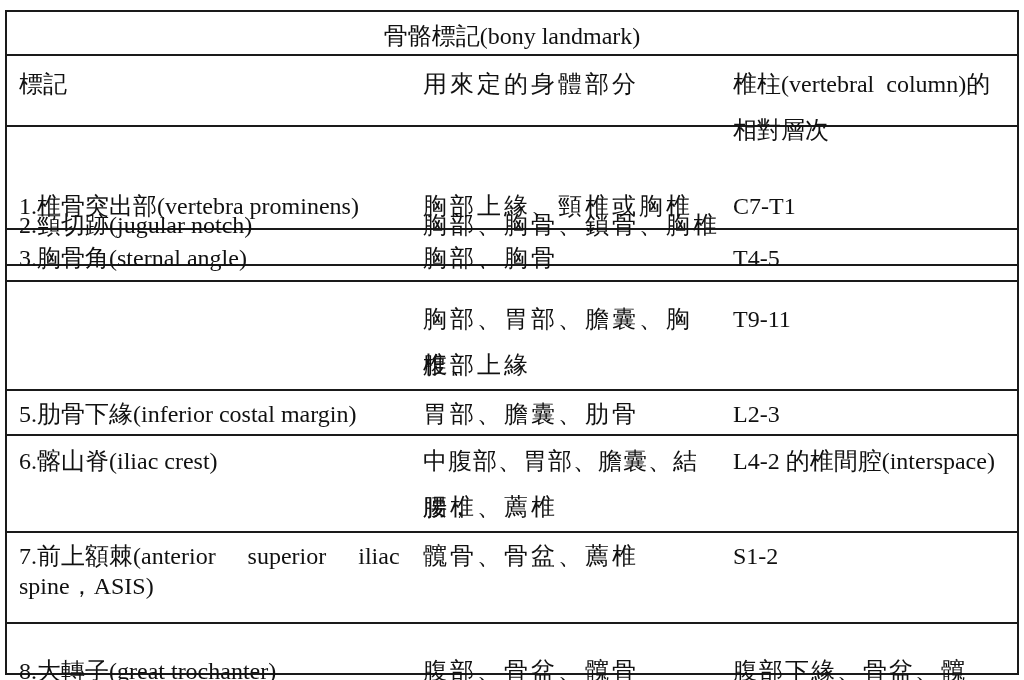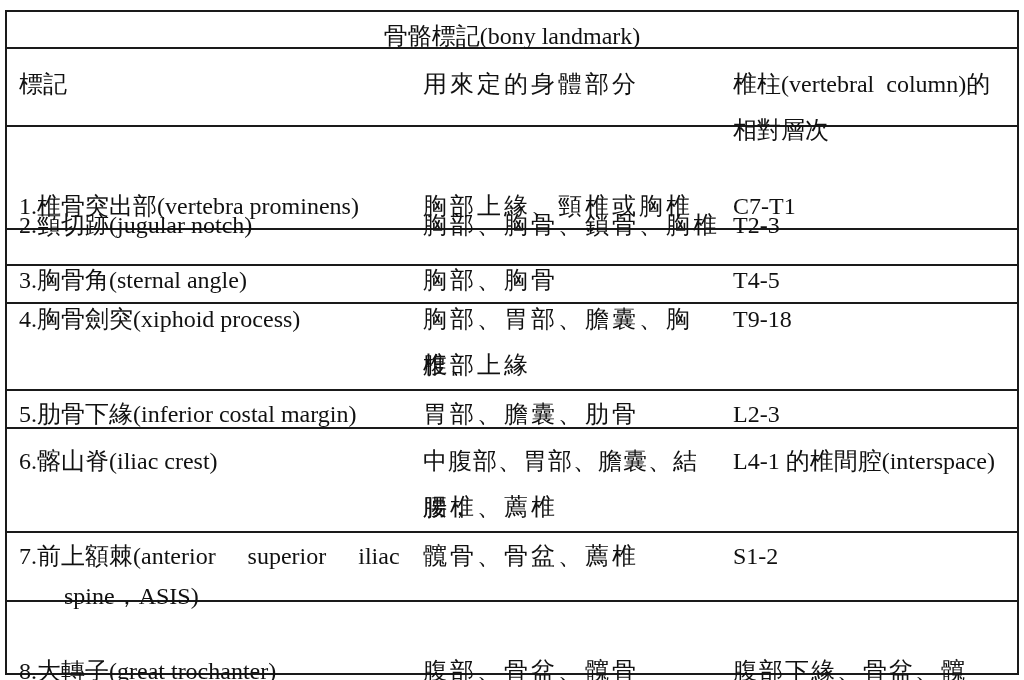--- a/index.html
+++ b/index.html
@@ -14,72 +14,70 @@
   .c1 { left: 12px; width: 392px; }
   .c2 { left: 416px; width: 300px; letter-spacing: 3px; }
   .c3 { left: 726px; width: 285px; }
   .title { position: absolute; left: 0; right: 0; top: 0; text-align: center; font-size: 24px; line-height: 48px; }
 </style>
 </head>
 <body>
 
 <div class="tbl">
 
-  <div class="row" style="top:0; height:37px;">
+  <div class="row" style="top:0; height:44px;">
     <div class="title">骨骼標記(bony landmark)</div>
   </div>
 
   <div class="row" style="top:49px; height:66px;">
     <div class="cell c1">標記</div>
     <div class="cell c2">用來定的身體部分</div>
     <div class="cell c3" style="top:0;">椎柱(vertebral  column)的</div>
     <div class="cell c3" style="top:46px;">相對層次</div>
   </div>
 
   <div class="row" style="top:143px; height:47px;margin-top:28px;">
     <div class="cell c1">1.椎骨突出部(vertebra prominens)</div>
     <div class="cell c2">胸部上緣、頸椎或胸椎</div>
     <div class="cell c3">C7-T1</div>
   </div>
 
   <div class="row" style="top:190px; height:64px;">
     <div class="cell c1">2.頸切跡(jugular notch)</div>
     <div class="cell c2">胸部、胸骨、鎖骨、胸椎</div>
-    <div class="cell c3">T2-3</div>
   </div>
 
-  <div class="row" style="top:245px; height:47px;">
+  <div class="row" style="top:223px; height:47px;">
     <div class="cell c1">3.胸骨角(sternal angle)</div>
     <div class="cell c2">胸部、胸骨</div>
     <div class="cell c3">T4-5</div>
   </div>
 
   <div class="row" style="top:284px; height:95px;">
-    <div class="cell c1">4.胸骨劍突(xiphoid process)</div>
     <div class="cell c2">胸部、胃部、膽囊、胸椎、</div>
     <div class="cell c2" style="top:46px;">腹部上緣</div>
-    <div class="cell c3">T9-18</div>
+    <div class="cell c3">T9-11</div>
   </div>
 
-  <div class="row" style="top:379px; height:38px;padding-left:13px;">
+  <div class="row" style="top:379px; height:45px;padding-left:13px;">
     <div class="cell c1">5.肋骨下緣(inferior costal margin)</div>
     <div class="cell c2">胃部、膽囊、肋骨</div>
     <div class="cell c3">L2-3</div>
   </div>
 
   <div class="row" style="top:426px; height:95px;">
     <div class="cell c1">6.髂山脊(iliac crest)</div>
     <div class="cell c2" style="letter-spacing:1px;">中腹部、胃部、膽囊、結腸，</div>
     <div class="cell c2" style="top:46px;">腰椎、薦椎</div>
-    <div class="cell c3">L4-1 的椎間腔(interspace)</div>
+    <div class="cell c3">L4-2 的椎間腔(interspace)</div>
   </div>
 
-  <div class="row" style="top:521px; height:69px;">
+  <div class="row" style="top:521px; height:91px;">
     <div class="cell c1" style="word-spacing:10px;">7.前上額棘(anterior  superior  iliac</div>
-    <div class="cell c1" style="top:40px;margin-left:45px;">spine，ASIS)</div>
+    <div class="cell c1" style="top:30px;">spine，ASIS)</div>
     <div class="cell c2">髖骨、骨盆、薦椎</div>
     <div class="cell c3">S1-2</div>
   </div>
 
   <div class="row last" style="top:636px; height:45px;">
     <div class="cell c1">8.大轉子(great trochanter)</div>
     <div class="cell c2">腹部、骨盆、髖骨</div>
     <div class="cell c3" style="letter-spacing:2px;">腹部下緣、骨盆、髖骨、</div>
   </div>
 

